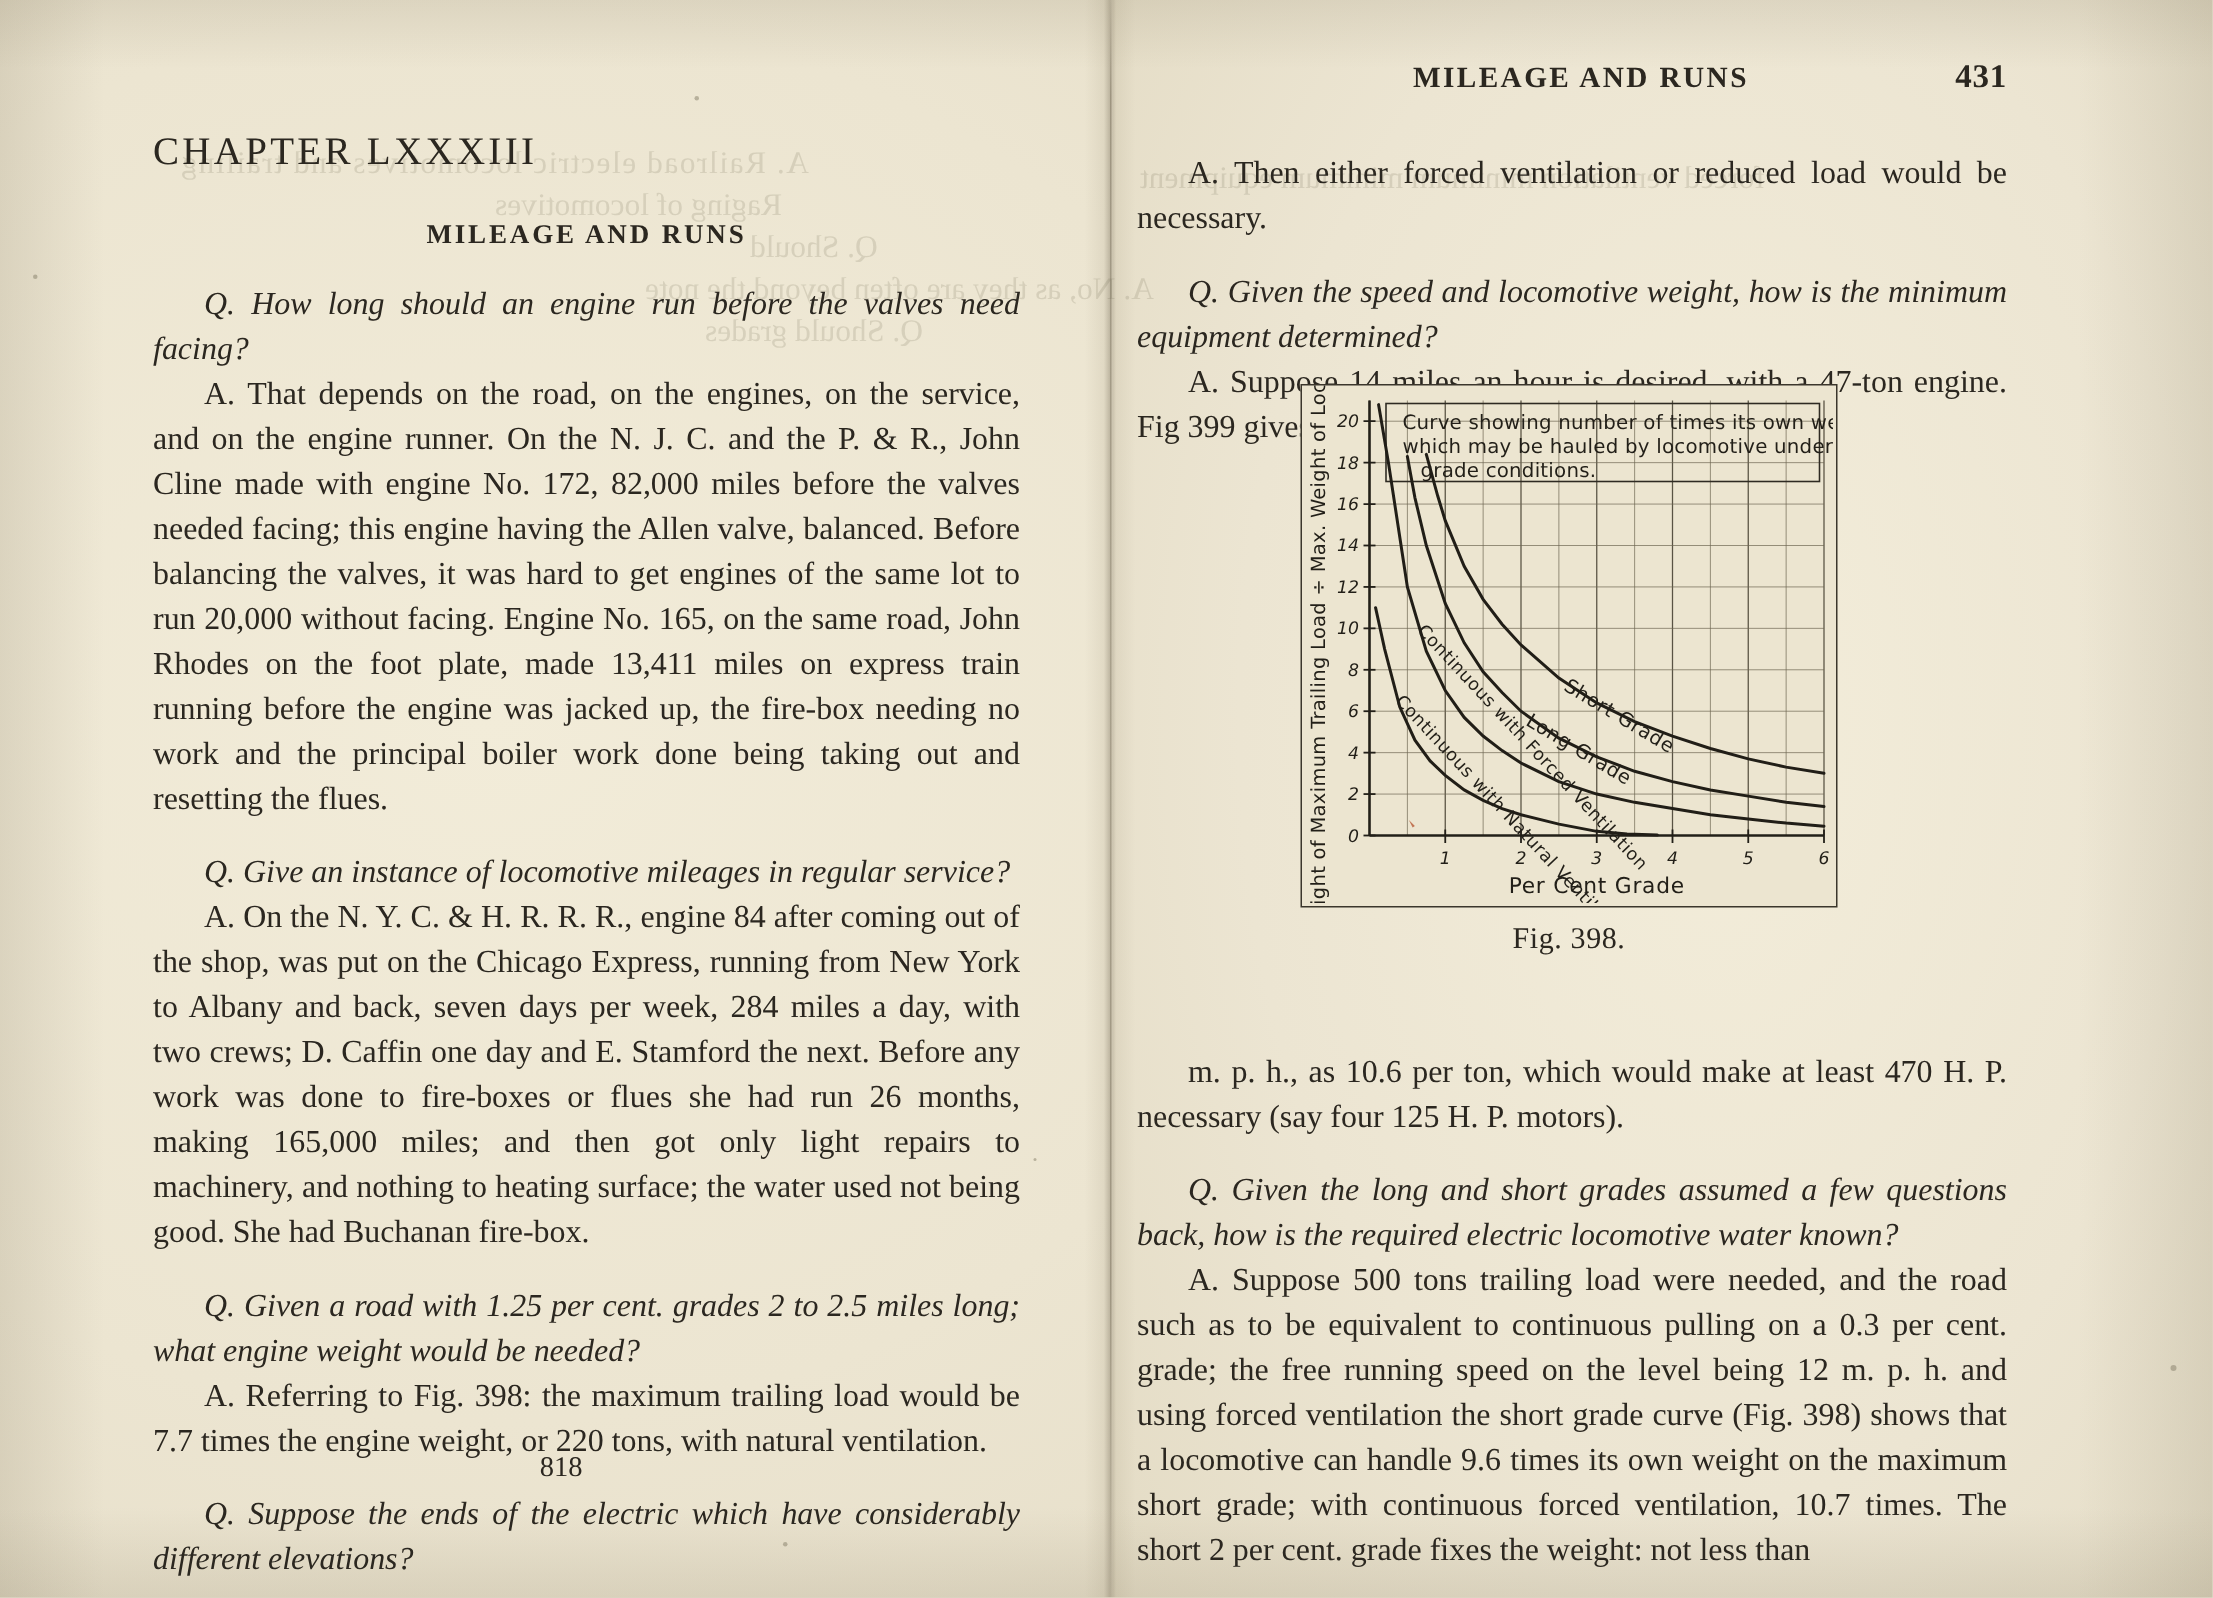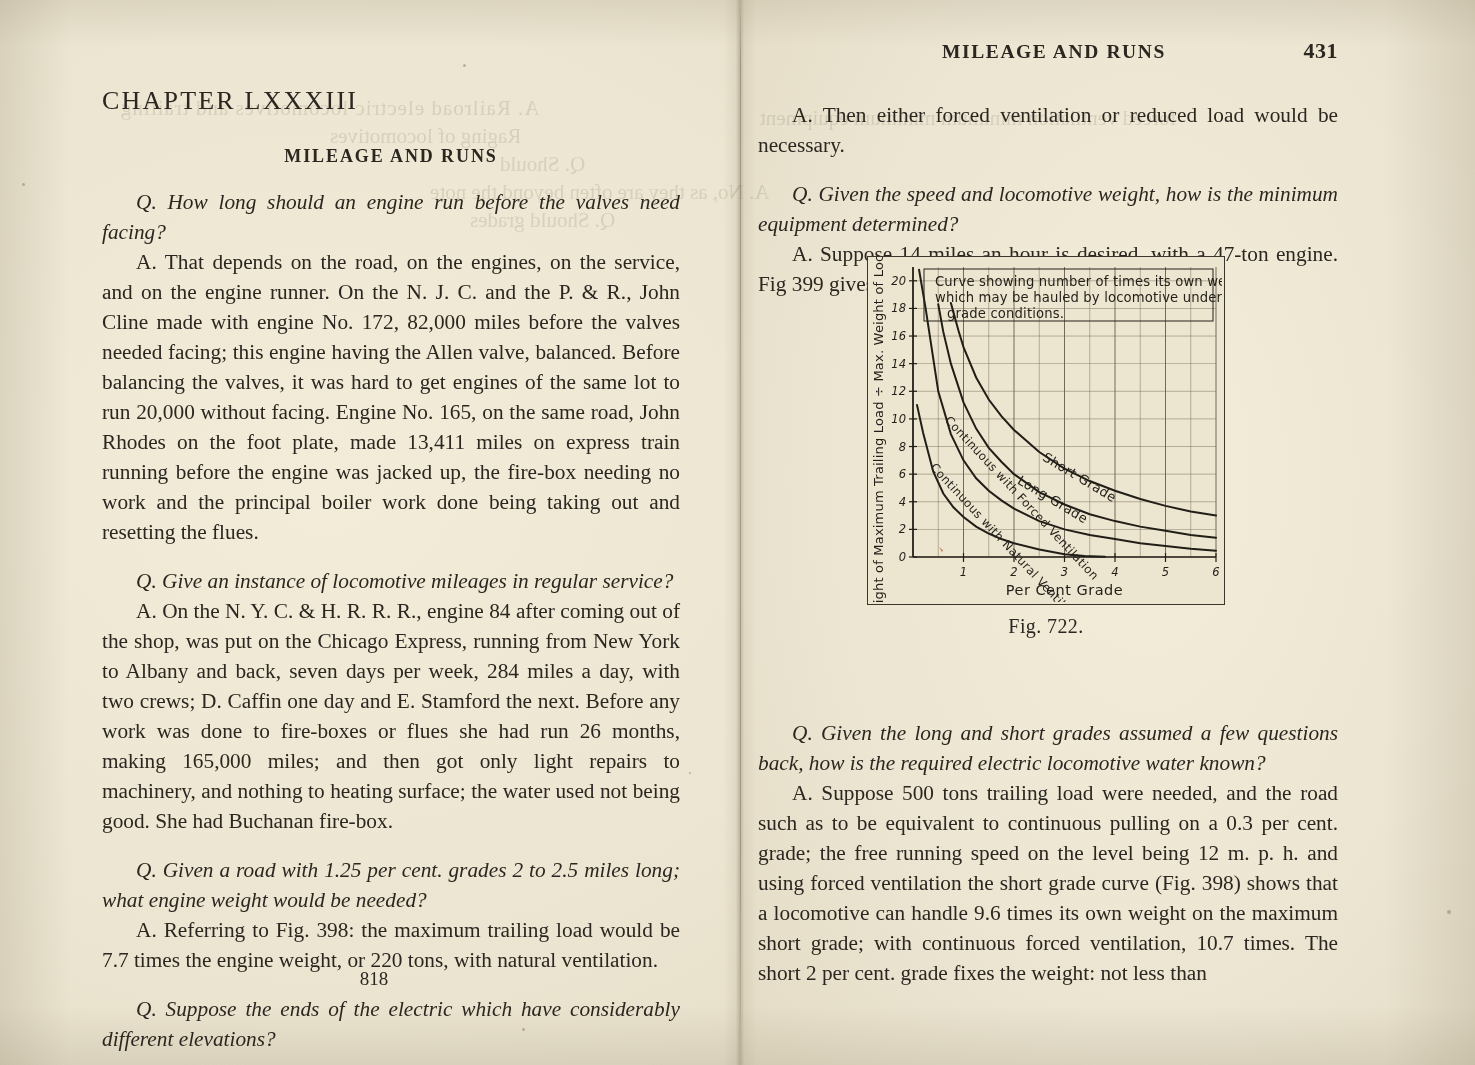--- a/index.html
+++ b/index.html
@@ -253,20 +253,21 @@
       <span class="rh-title">MILEAGE AND RUNS</span>
       <span class="rh-page">431</span>
     </div>
 
     <p class="para tight">A. Then either forced ventilation or reduced load would be necessary.</p>
     <p class="para q">Q. Given the speed and locomotive weight, how is the minimum equipment determined?</p>
     <p class="para tight">A. Suppose 14 miles an hour is desired, with a 47-ton engine.   Fig 399 gives the minimum rated H. P. at 14</p>
 
     <div style="height:400px"></div>
 
+    <p class="para tight">m. p. h., as 10.6 per ton, which would make at least 470 H. P. necessary (say four 125 H. P. motors).</p>
     <p class="para q">Q. Given the long and short grades assumed a few questions back, how is the required electric locomotive water known?</p>
     <p class="para tight">A. Suppose 500 tons trailing load were needed, and the road such as to be equivalent to continuous pulling on a 0.3 per cent. grade; the free running speed on the level being 12 m. p. h. and using forced ventilation the short grade curve (Fig. 398) shows that a locomotive can handle 9.6 times its own weight on the maximum short grade; with continuous forced ventilation, 10.7 times. The short 2 per cent. grade fixes the weight: not less than</p>
   </div>
 
   <div id="figure">
     <div class="fig-frame">
       <svg class="plot" id="plot-svg" width="354" height="345" viewBox="0 0 354 345">
           <line x1="45" y1="10" x2="45" y2="300" class="gridline-major"></line>
           <line x1="70.25" y1="10" x2="70.25" y2="300" class="gridline-minor"></line>
           <line x1="95.5" y1="10" x2="95.5" y2="300" class="gridline-major"></line>
@@ -337,16 +338,16 @@
           <path d="M70.25 47.29 L75.30 74.90 L82.88 106.67 L95.50 145.33 L108.13 171.57 L120.75 190.90 L133.38 204.71 L146.00 217.14 L171.25 235.10 L196.50 247.52 L221.75 257.19 L247.00 264.10 L272.25 269.62 L297.50 273.76 L322.75 277.90 L348.00 280.67" class="curve"></path>
           <path d="M51.06 12.76 L57.63 51.43 L70.25 134.29 L82.88 177.10 L95.50 203.33 L108.13 221.29 L120.75 233.71 L133.38 243.38 L146.00 251.67 L171.25 264.10 L196.50 272.38 L221.75 277.90 L247.00 282.05 L272.25 286.19 L297.50 288.95 L322.75 291.71 L348.00 293.79" class="curve"></path>
           <path d="M49.04 148.10 L55.10 175.71 L65.20 214.38 L75.30 236.48 L85.40 250.29 L95.50 259.95 L108.13 269.62 L120.75 276.52 L133.38 282.05 L146.00 286.19 L171.25 292.40 L196.50 297.24 L216.70 299.03 L236.90 299.72" class="curve"></path>
           <text x="173.775" y="202.70476190476188" class="curve-label" transform="rotate(31 173.775 202.70476190476188)">Short Grade</text>
           <text x="148.52499999999998" y="225.93809523809523" class="curve-label" transform="rotate(31 148.52499999999998 225.93809523809523)">Long Grade</text>
           <text x="76.31" y="163.83428571428573" class="curve-label small" transform="rotate(47 76.31 163.83428571428573)">Continuous with Forced Ventilation</text>
           <text x="61.665" y="210.84761904761905" class="curve-label small" transform="rotate(47 61.665 210.84761904761905)">Continuous with Natural Ventilation</text>
           <path d="M 71.26 289.64285714285717 l 4 4 l -1.5 1 z" class="redmark"></path>
         </svg>
     </div>
-    <div class="fig-caption">Fig. 722.</div>
+    <div class="fig-caption">Fig. 398.</div>
   </div>
 
 </div>
 
 </body></html>

